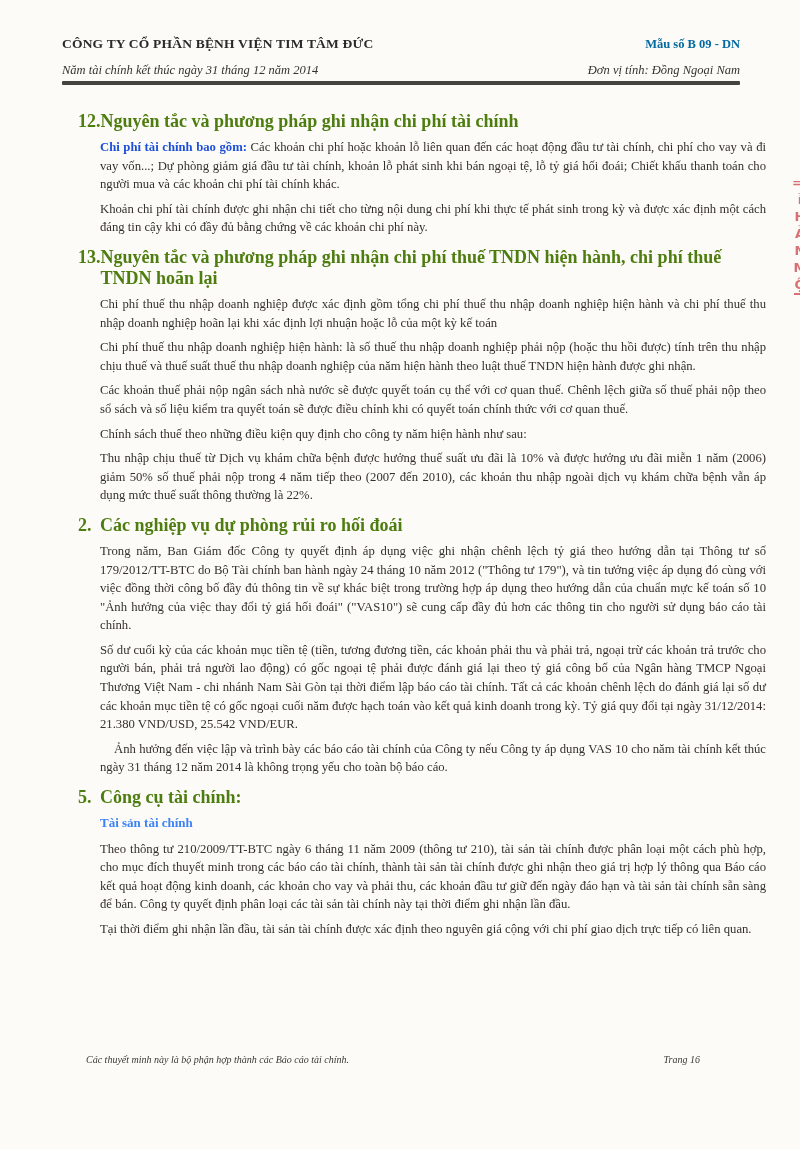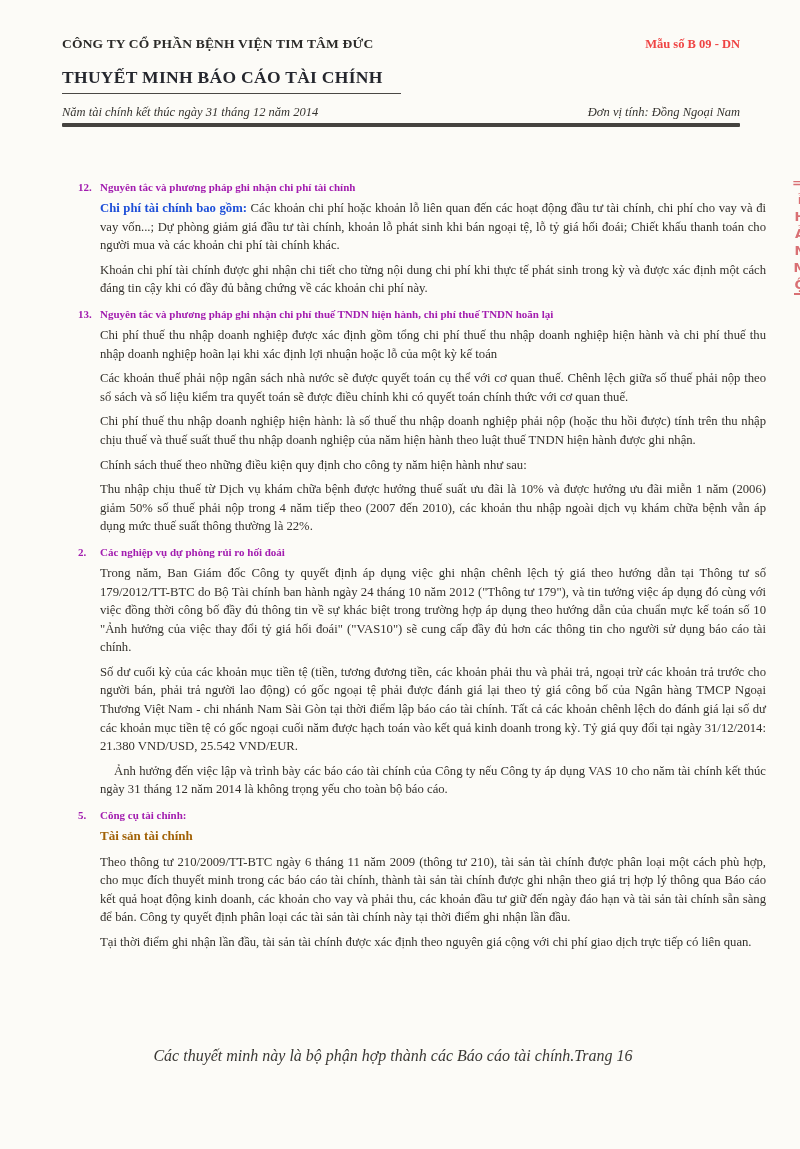--- a/index.html
+++ b/index.html
@@ -5,58 +5,58 @@
   html,body{margin:0;padding:0;background:#e8e8e8;}
   .page{
     position:relative;
     width:800px;height:1149px;
     margin:0 auto;
     background:#fcfbf7;
     overflow:hidden;
     font-family:"Liberation Serif","DejaVu Serif",serif;
     color:#33302c;
     box-sizing:border-box;
-    display:flex;flex-direction:column;gap:28px;
+    display:flex;flex-direction:column;
   }
   
   header{padding:36px 60px 0 62px;}
   .hrow{display:flex;justify-content:space-between;align-items:baseline;}
   .company{font-weight:bold;font-size:13.5px;letter-spacing:.2px;color:#2b2a28;}
-  .formno{font-weight:bold;font-size:12.5px;color:#ef4444;}
+  .formno{font-weight:bold;font-size:12.5px;color:#0369a1;}
   .title-wrap{margin-top:15px;}
   .title{
     display:inline-block;margin:0;
     font-size:17.5px;font-weight:bold;color:#25272e;
     letter-spacing:.3px;
     border-bottom:1.5px solid #4a4845;
     padding-bottom:5px;padding-right:18px;
   }
   .prow{margin-top:11px;font-style:italic;font-size:12.5px;color:#35332f;}
   .rule{margin-top:3px;height:4px;background:#45433f;border-radius:1px;}
   
   main{flex:0 0 auto;padding:16px 34px 0 78px;}
   section{margin-top:6px;}
-  .shead{display:flex;margin:10px 0 6px 0;font-weight:bold;font-size:11px;color:#a21caf;}
+  .shead{display:flex;margin:10px 0 6px 0;font-weight:bold;font-size:18px;color:#4d7c0f;}
   .snum{flex:0 0 22px;}
   .stitle{flex:1;}
   main p{
     margin:0 0 6px 22px;
     font-size:12.7px;line-height:18.6px;
     text-align:justify;color:#34312c;
   }
   .lead{font-weight:bold;color:#1d4ed8;}
   .lead:empty{display:none;}
-  .sub{font-weight:bold;color:#a16207;margin-bottom:7px !important;font-size:13px;}
+  .sub{font-weight:bold;color:#3b82f6;margin-bottom:7px !important;font-size:13px;}
   .indent{text-indent:14px;}
   
   footer{
     margin-top:auto;
-    display:flex;justify-content:center;align-items:baseline;
+    display:flex;justify-content:space-between;align-items:baseline;
     padding:0 100px 84px 86px;
-    font-style:italic;font-size:16px;color:#3a3834;
+    font-style:italic;font-size:10px;color:#3a3834;
   }
   
   .stamp{
     position:absolute;top:176px;right:-8px;
     display:flex;flex-direction:column;align-items:center;gap:3px;
     font-family:"DejaVu Sans",sans-serif;
     font-weight:bold;font-size:13px;line-height:14px;
     color:#d4585e;opacity:.85;
   }
   .stamp span{display:block;}
@@ -65,23 +65,20 @@
 </style>
 </head>
 <body>
 
 <div class="page">
 
   <header>
     <div class="hrow">
       <span class="company">CÔNG TY CỔ PHẦN BỆNH VIỆN TIM TÂM ĐỨC</span>
       <span class="formno">Mẫu số B 09 - DN</span>
-    </div>
-    <div class="title-wrap">
-      <h1 class="title">THUYẾT MINH BÁO CÁO TÀI CHÍNH</h1>
     </div>
     <div class="hrow prow">
       <span>Năm tài chính kết thúc ngày 31 tháng 12 năm 2014</span>
       <span>Đơn vị tính: Đồng Ngoại Nam</span>
     </div>
     <div class="rule"></div>
   </header>
 
   <main>
 
@@ -93,22 +90,22 @@
       <p><span class="lead">Chi phí tài chính bao gồm:</span> <span>Các khoản chi phí hoặc khoản lỗ liên quan đến các hoạt động đầu tư tài chính, chi phí cho vay và đi vay vốn...; Dự phòng giảm giá đầu tư tài chính, khoản lỗ phát sinh khi bán ngoại tệ, lỗ tỷ giá hối đoái; Chiết khấu thanh toán cho người mua và các khoản chi phí tài chính khác.</span></p>
       <p>Khoản chi phí tài chính được ghi nhận chi tiết cho từng nội dung chi phí khi thực tế phát sinh trong kỳ và được xác định một cách đáng tin cậy khi có đầy đủ bằng chứng về các khoản chi phí này.</p>
     </section>
 
     <section>
       <div class="shead">
         <span class="snum">13.</span>
         <span class="stitle">Nguyên tắc và phương pháp ghi nhận chi phí thuế TNDN hiện hành, chi phí thuế TNDN hoãn lại</span>
       </div>
       <p>Chi phí thuế thu nhập doanh nghiệp được xác định gồm tổng chi phí thuế thu nhập doanh nghiệp hiện hành và chi phí thuế thu nhập doanh nghiệp hoãn lại khi xác định lợi nhuận hoặc lỗ của một kỳ kế toán</p>
+      <p>Chi phí thuế thu nhập doanh nghiệp hiện hành: là số thuế thu nhập doanh nghiệp phải nộp (hoặc thu hồi được) tính trên thu nhập chịu thuế và thuế suất thuế thu nhập doanh nghiệp của năm hiện hành theo luật thuế TNDN hiện hành được ghi nhận.</p>
       <p>Các khoản thuế phải nộp ngân sách nhà nước sẽ được quyết toán cụ thể với cơ quan thuế. Chênh lệch giữa số thuế phải nộp theo sổ sách và số liệu kiểm tra quyết toán sẽ được điều chỉnh khi có quyết toán chính thức với cơ quan thuế.</p>
-      <p>Chi phí thuế thu nhập doanh nghiệp hiện hành: là số thuế thu nhập doanh nghiệp phải nộp (hoặc thu hồi được) tính trên thu nhập chịu thuế và thuế suất thuế thu nhập doanh nghiệp của năm hiện hành theo luật thuế TNDN hiện hành được ghi nhận.</p>
       <p>Chính sách thuế theo những điều kiện quy định cho công ty năm hiện hành như sau:</p>
       <p>Thu nhập chịu thuế từ Dịch vụ khám chữa bệnh được hưởng thuế suất ưu đãi là 10% và được hưởng ưu đãi miễn 1 năm (2006) giảm 50% số thuế phải nộp trong 4 năm tiếp theo (2007 đến 2010), các khoản thu nhập ngoài dịch vụ khám chữa bệnh vẫn áp dụng mức thuế suất thông thường là 22%.</p>
     </section>
 
     <section>
       <div class="shead">
         <span class="snum">2.</span>
         <span class="stitle">Các nghiệp vụ dự phòng rủi ro hối đoái</span>
       </div>
       <p>Trong năm, Ban Giám đốc Công ty quyết định áp dụng việc ghi nhận chênh lệch tỷ giá theo hướng dẫn tại Thông tư số 179/2012/TT-BTC do Bộ Tài chính ban hành ngày 24 tháng 10 năm 2012 ("Thông tư 179"), và tin tưởng việc áp dụng đó cùng với việc đồng thời công bố đầy đủ thông tin về sự khác biệt trong trường hợp áp dụng theo hướng dẫn của chuẩn mực kế toán số 10 "Ảnh hưởng của việc thay đổi tỷ giá hối đoái" ("VAS10") sẽ cung cấp đầy đủ hơn các thông tin cho người sử dụng báo cáo tài chính.</p>

